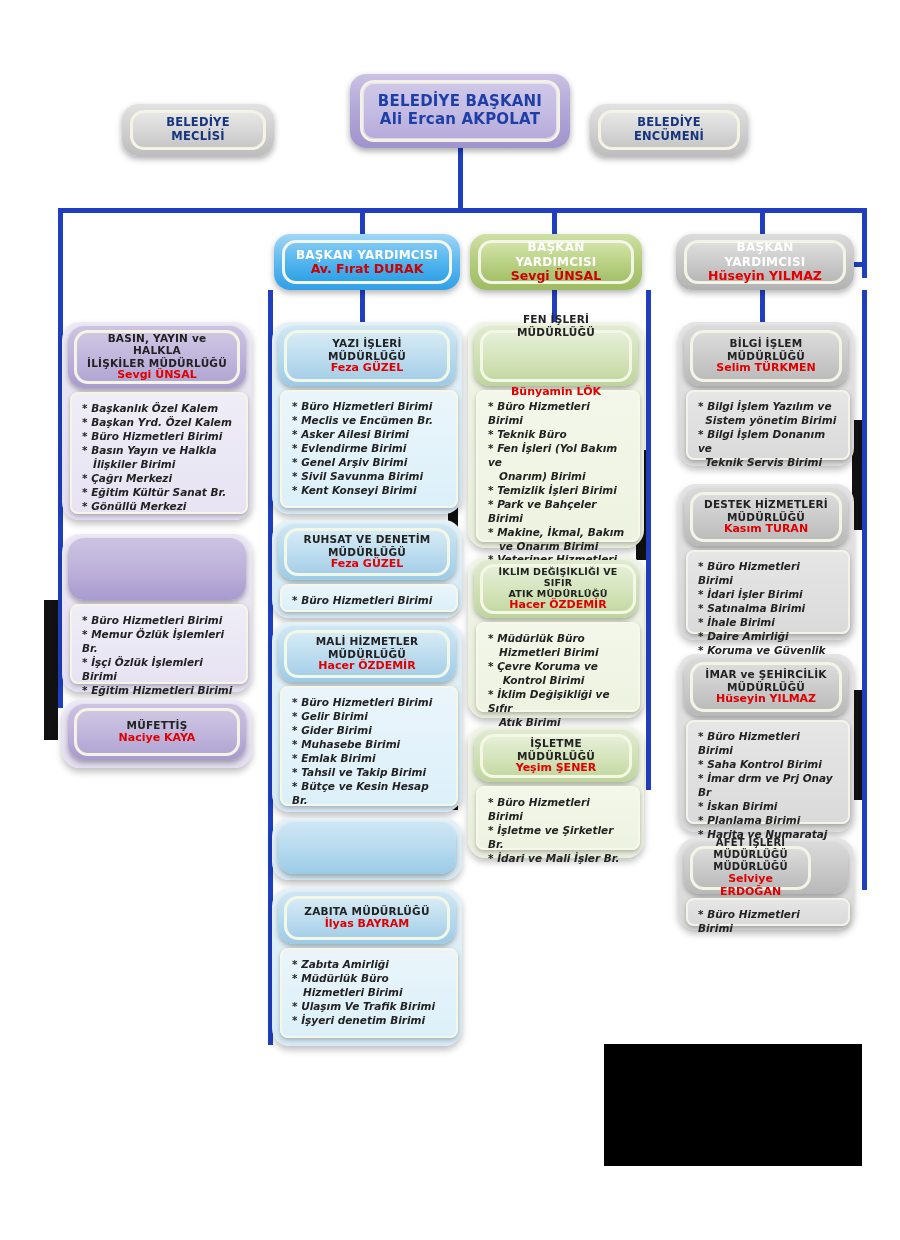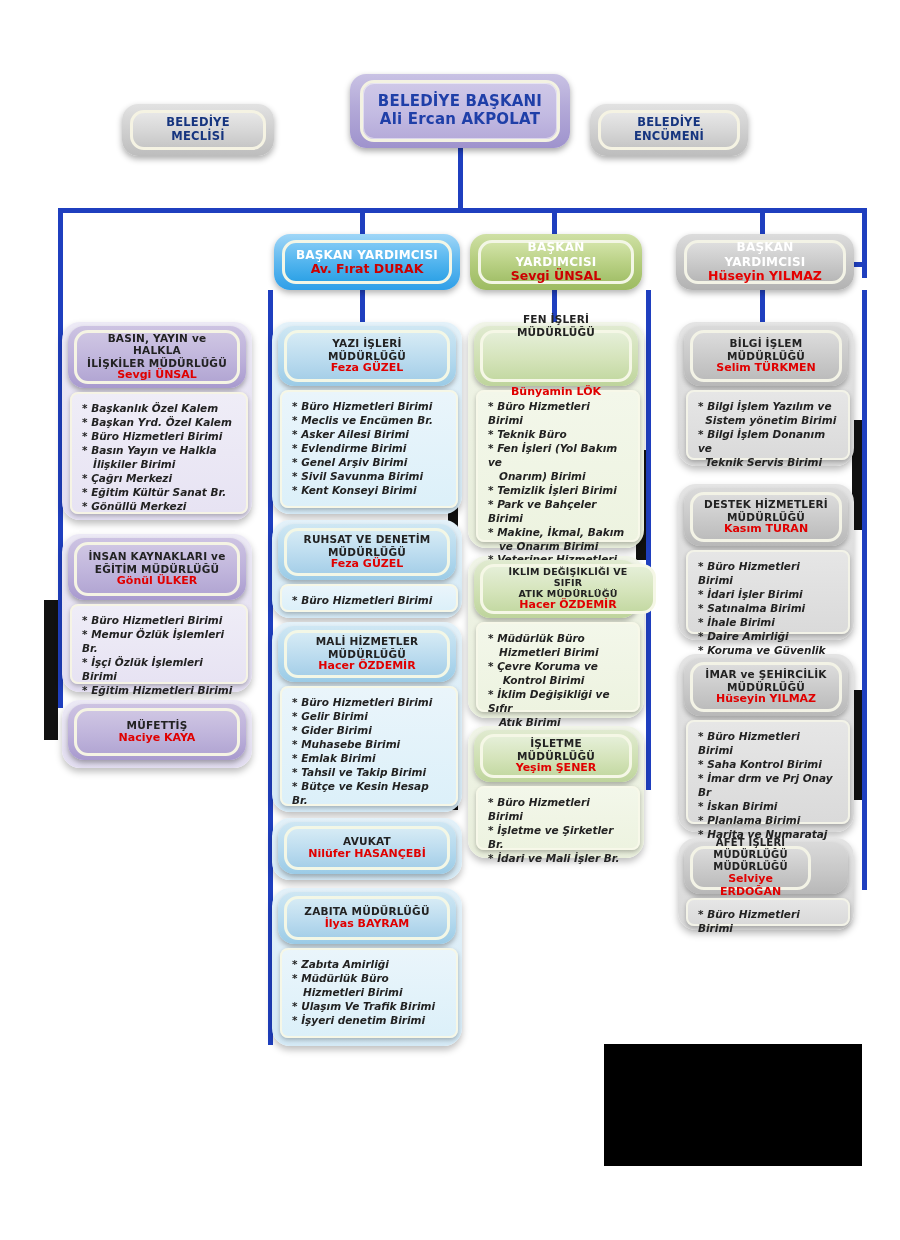--- a/index.html
+++ b/index.html
@@ -233,25 +233,20 @@
         <li>* Basın Yayın ve Halkla
    İlişkiler Birimi</li>
         <li>* Çağrı Merkezi</li>
         <li>* Eğitim Kültür Sanat Br.</li>
         <li>* Gönüllü Merkezi</li>
       </ul>
   </div>
 
   <div class="group-shell shell-purple" style="left:62px; top:534px; width:190px; height:158px;"></div>
   <div class="frame dept-purple-frame" style="left:68px; top:538px; width:178px; height:62px;"></div>
-  <div class="plaque dept-purple" style="left:74px; top:542px; width:166px; height:54px;">
-    <span class="title" style="white-space:pre-line;">İNSAN KAYNAKLARI ve
-EĞİTİM MÜDÜRLÜĞÜ</span>
-    <span class="person" style="font-size:11px;">Gönül ÜLKER</span>
-  </div>
   <div class="units units-purple" style="left:70px; top:604px; width:178px; height:80px;">
     <ul>
         <li>* Büro Hizmetleri Birimi</li>
         <li>* Memur Özlük İşlemleri Br.</li>
         <li>* İşçi Özlük İşlemleri  Birimi</li>
         <li>* Eğitim Hizmetleri Birimi</li>
       </ul>
   </div>
 
   <div class="group-shell shell-purple" style="left:62px; top:700px; width:190px; height:68px;"></div>
@@ -307,24 +302,20 @@
         <li>* Gider Birimi</li>
         <li>* Muhasebe Birimi</li>
         <li>* Emlak Birimi</li>
         <li>* Tahsil ve Takip Birimi</li>
         <li>* Bütçe ve Kesin Hesap Br.</li>
       </ul>
   </div>
 
   <div class="group-shell shell-blue" style="left:272px; top:818px; width:190px; height:62px;"></div>
   <div class="frame dept-blue-frame" style="left:278px; top:822px; width:178px; height:52px;"></div>
-  <div class="plaque dept-blue" style="left:284px; top:826px; width:166px; height:44px;">
-    <span class="title" style="white-space:pre-line;">AVUKAT</span>
-    <span class="person" style="font-size:11px;">Nilüfer HASANÇEBİ</span>
-  </div>
 
   <div class="group-shell shell-blue" style="left:272px; top:888px; width:190px; height:158px;"></div>
   <div class="frame dept-blue-frame" style="left:278px; top:892px; width:178px; height:52px;"></div>
   <div class="plaque dept-blue" style="left:284px; top:896px; width:166px; height:44px;">
     <span class="title" style="white-space:pre-line;">ZABITA MÜDÜRLÜĞÜ</span>
     <span class="person" style="font-size:11px;">İlyas  BAYRAM</span>
   </div>
   <div class="units units-blue" style="left:280px; top:948px; width:178px; height:90px;">
     <ul>
         <li>* Zabıta Amirliği</li>
@@ -351,21 +342,21 @@
         <li>* Temizlik İşleri Birimi</li>
         <li>* Park ve Bahçeler Birimi</li>
         <li>* Makine, İkmal, Bakım
    ve Onarım Birimi</li>
         <li>* Veteriner Hizmetleri Br.</li>
       </ul>
   </div>
 
   <div class="group-shell shell-green" style="left:468px; top:556px; width:176px; height:162px;"></div>
   <div class="frame dept-green-frame" style="left:474px; top:560px; width:164px; height:58px;"></div>
-  <div class="plaque dept-green" style="left:480px; top:564px; width:176px; height:50px;">
+  <div class="plaque dept-green" style="left:480px; top:564px; width:156px; height:50px;">
     <span class="title" style="white-space:pre-line; font-size:9.5px;">İKLİM DEĞİŞİKLİĞİ VE SIFIR
 ATIK MÜDÜRLÜĞÜ</span>
     <span class="person" style="font-size:11px;">Hacer ÖZDEMİR</span>
   </div>
   <div class="units units-green" style="left:476px; top:622px; width:164px; height:90px;">
     <ul>
         <li>* Müdürlük Büro
    Hizmetleri Birimi</li>
         <li>* Çevre Koruma ve
     Kontrol Birimi</li>

